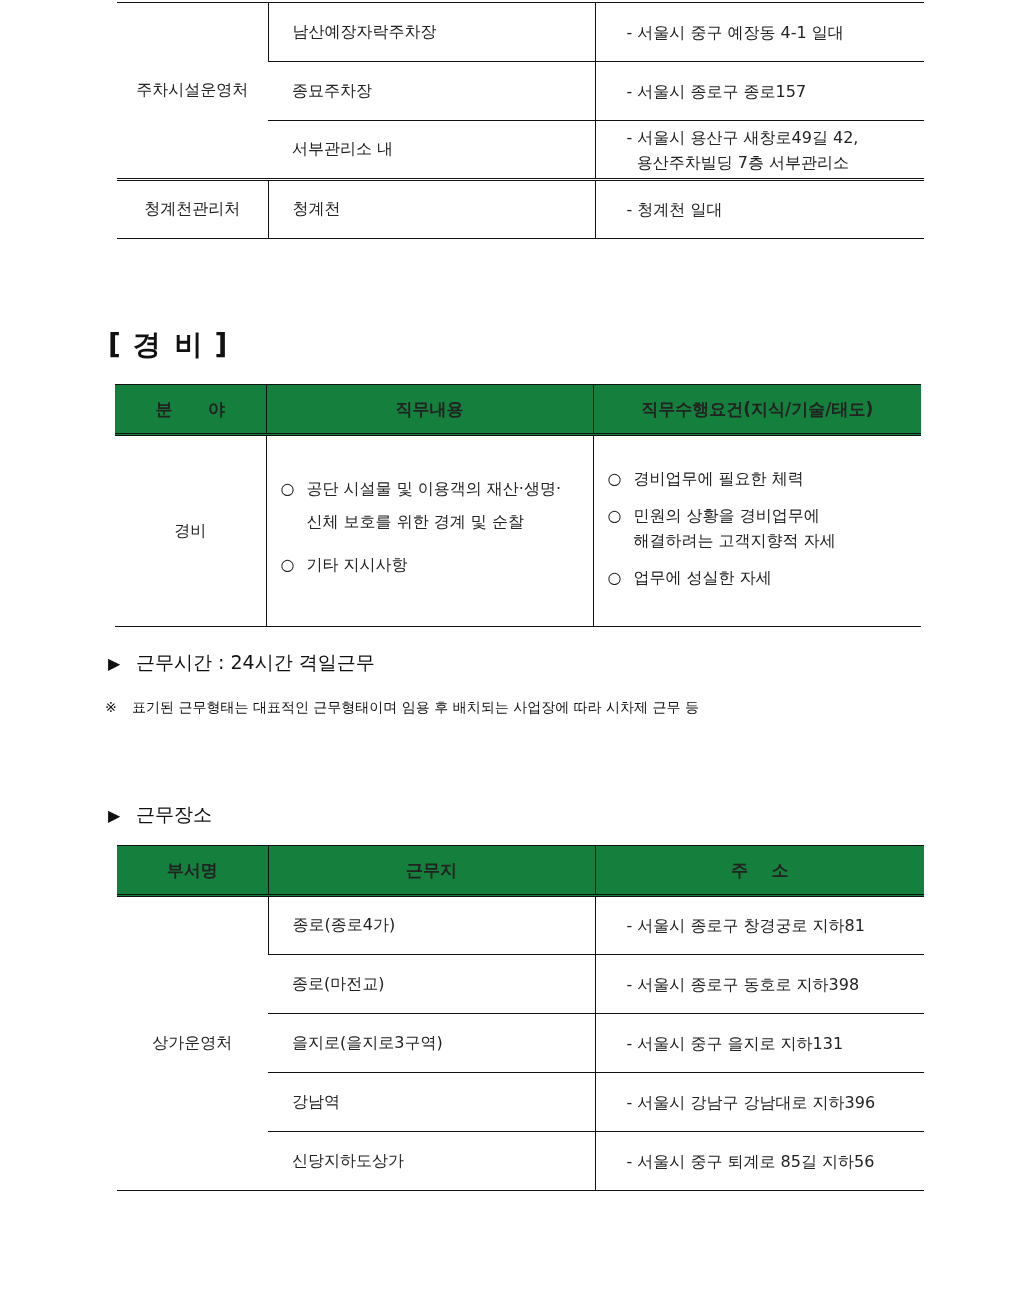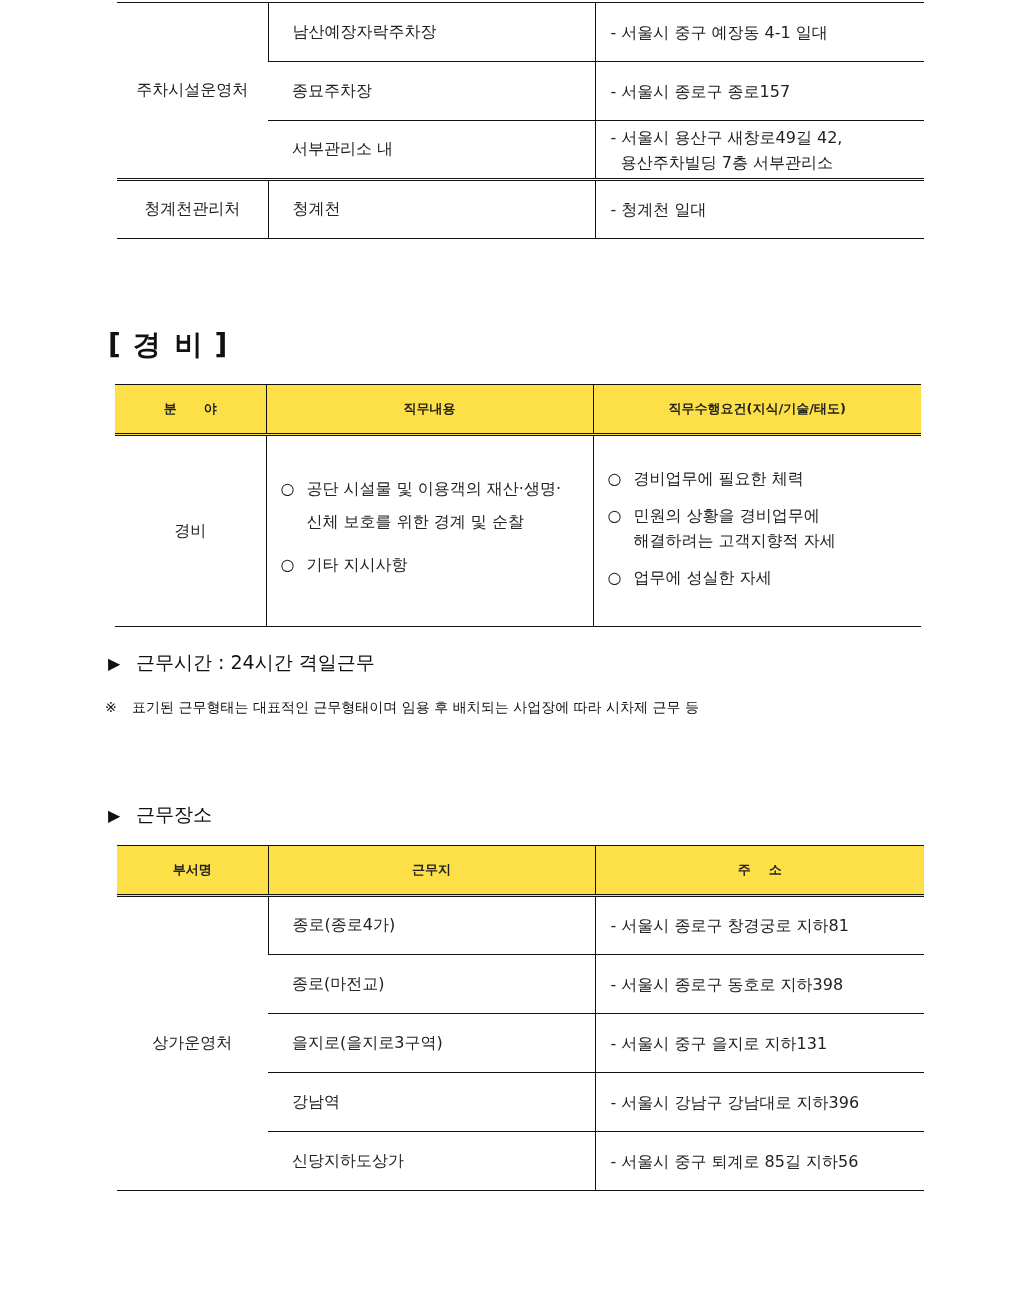--- a/index.html
+++ b/index.html
@@ -4,24 +4,24 @@
 <style>
   * { box-sizing: border-box; margin: 0; padding: 0; }
   html, body { width: 1009px; height: 1297px; background: #ffffff; overflow: hidden; }
   body { position: relative; font-family: "DejaVu Sans", "Liberation Sans", sans-serif; color: #111; }
 
   .tbl { position: absolute; border-collapse: collapse; table-layout: fixed; font-size: 16px; color: #222; }
   .tbl td, .tbl th { border-bottom: 1px solid #111; border-left: 1px solid #111; vertical-align: middle; }
   .tbl td:first-child, .tbl th:first-child { border-left: none; }
   .tbl .c-dept { text-align: center; }
   .tbl .c-site { padding-left: 24px; }
-  .tbl .c-addr { padding-left: 15px; line-height: 25px; margin-left: 14px; }
+  .tbl .c-addr { padding-left: 31px; line-height: 25px; margin-left: 14px; }
   .tbl .dbl-top td { border-top: 3px double #111; }
 
-  .hdr th { background: #fde047; font-weight: bold; font-size: 13px; text-align: center; border-top: 1px solid #111; border-bottom: 3px double #111; height: 50px; }
+  .hdr th { background: #15803d; font-weight: bold; font-size: 17px; text-align: center; border-top: 1px solid #111; border-bottom: 3px double #111; height: 50px; }
 
   #tbl-parking { left: 117px; top: 2px; width: 807px; border-top: 1px solid #111; }
   #tbl-parking .r { height: 59px; }
 
   #sec-title { position: absolute; left: 108px; top: 326px; font-size: 28px; font-weight: bold; letter-spacing: 2px; }
   #sec-title .sp { display: inline-block; width: 10px; }
 
   #tbl-guard { left: 115px; top: 384px; width: 806px; }
   #tbl-guard .body-row td { height: 192px; }
   .bullets { padding-left: 14px; font-size: 16px; line-height: 33px; }

